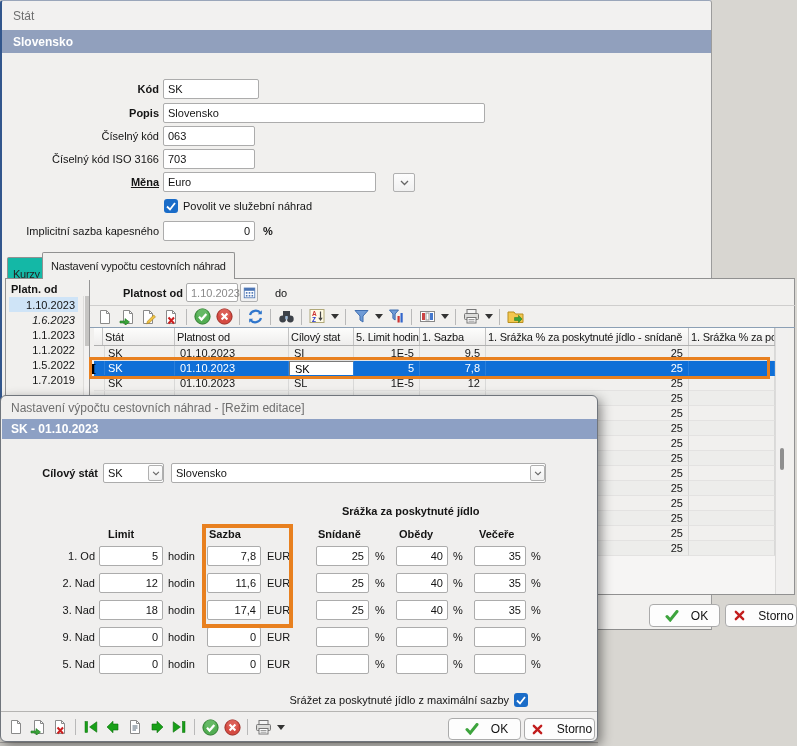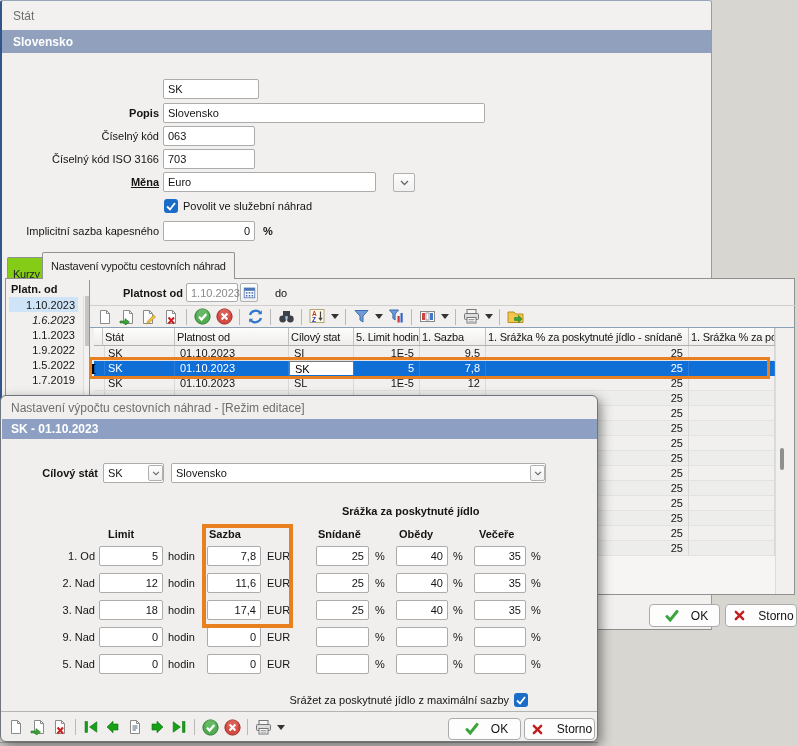--- a/index.html
+++ b/index.html
@@ -16,21 +16,21 @@
 .icon{width:17px;height:17px;display:inline-flex;align-items:center;justify-content:center;flex:0 0 auto;margin:0 2.5px}
 .tsep{width:1px;height:16px;background:#b9b9b9;margin:0 4px;flex:0 0 auto}
 .caret{width:9px;display:inline-flex;align-items:center;justify-content:center;flex:0 0 auto;margin:0 2px}
 
 
 #mainwin{position:absolute;left:0;top:0;width:712px;height:630px;background:#f1f0ee;border-left:2px solid #32568c;border-top:1px solid #9aa6ba;border-right:1px solid #9c9c9c;border-bottom:1px solid #8d8d8d;border-radius:3px 3px 0 0}
 #mw-title{position:absolute;left:0;top:0;width:100%;height:29px;background:#f2f1f0;color:#6e6e6e;font-size:12px;display:flex;align-items:center;padding-left:11px;border-radius:3px 3px 0 0}
 #mw-header{position:absolute;left:0;top:29px;width:100%;height:23px;background:#91a0bd;color:#fff;font-weight:bold;font-size:12px;display:flex;align-items:center;padding-left:11px}
 
 
-.tab{position:absolute;border:1px solid #919191;border-bottom:none;background:#84cc16;display:flex;align-items:center;padding:16px 5px;border-radius:2px 2px 0 0;color:#222;letter-spacing:-0.25px}
+.tab{position:absolute;border:1px solid #919191;border-bottom:none;background:#14b8a6;display:flex;align-items:center;padding:16px 5px;border-radius:2px 2px 0 0;color:#222;letter-spacing:-0.25px}
 .tab.active{background:#f1f0ee;z-index:2;padding:0 8px}
 #tabpage{position:absolute;left:3px;top:277px;width:790px;height:317px;background:#f1f0ee;border:1px solid #919191}
 
 
 #leftpanel{position:absolute;left:1px;top:1px;width:84px;height:313px}
 .dateitem{position:absolute;left:2px;width:69px;height:15px;display:flex;align-items:center;justify-content:flex-end;padding-right:3px}
 .dateitem.sel{background:#cfe4f7}
 #lp-scroll{position:absolute;left:76px;top:16px;width:7px;height:292px;background:#f3f2f1;border-left:1px solid #dddcda}
 #lp-thumb{position:absolute;left:1px;top:0;width:5px;height:50px;background:#c6c5c3}
 
@@ -63,20 +63,21 @@
 #dlg-toolbar{position:absolute;left:0;top:315px;width:100%;height:31px;border-top:1px solid #b5b4b2;display:flex;align-items:center;padding-left:4px}
 #bottomstrip{position:absolute;left:0;top:742px;width:598px;height:4px;background:#cfcdc8;border-top:1px solid #a5a3a0}
 </style>
 </head>
 <body>
 
 <div id="mainwin">
   <div id="mw-title">Stát</div>
   <div id="mw-header">Slovensko</div>
 
+  <div class="lb r b" style="left:0;top:78px;width:157px;height:20px">Kód</div>
   <div class="tb" style="left:161px;top:78px;width:96px">SK</div>
 
   <div class="lb r b" style="left:0;top:102px;width:157px;height:20px">Popis</div>
   <div class="tb" style="left:161px;top:102px;width:322px">Slovensko</div>
 
   <div class="lb r" style="left:0;top:125px;width:157px;height:20px">Číselný kód</div>
   <div class="tb" style="left:161px;top:125px;width:92px">063</div>
 
   <div class="lb r" style="left:0;top:148px;width:157px;height:20px">Číselný kód ISO 3166</div>
   <div class="tb" style="left:161px;top:148px;width:92px">703</div>
@@ -105,21 +106,21 @@
   <div class="tab" style="left:5px;top:256px;height:22px">Kurzy</div>
   <div class="tab active" style="left:40px;top:251px;height:27px">Nastavení vypočtu cestovních náhrad</div>
 
   <div id="tabpage">
     <div id="leftpanel">
       <div class="lb b" style="left:4px;top:2px;height:14px">Platn. od</div>
       <div id="lp-items">
           <div class="dateitem sel" style="top: 17px;">1.10.2023</div>
           <div class="dateitem" style="top: 32px; font-style: italic;">1.6.2023</div>
           <div class="dateitem" style="top: 47px;">1.1.2023</div>
-          <div class="dateitem" style="top: 62px;">1.9.2022</div>
+          <div class="dateitem" style="top: 62px;">1.1.2022</div>
           <div class="dateitem" style="top: 77px;">1.5.2022</div>
           <div class="dateitem" style="top: 92px;">1.7.2019</div>
         </div>
       <div id="lp-scroll">
           <div id="lp-thumb"></div>
         </div>
     </div>
     <div id="gridregion">
       <div id="filterbar">
         <div class="lb b" style="left:33px;top:3px;height:20px">Platnost od</div>

